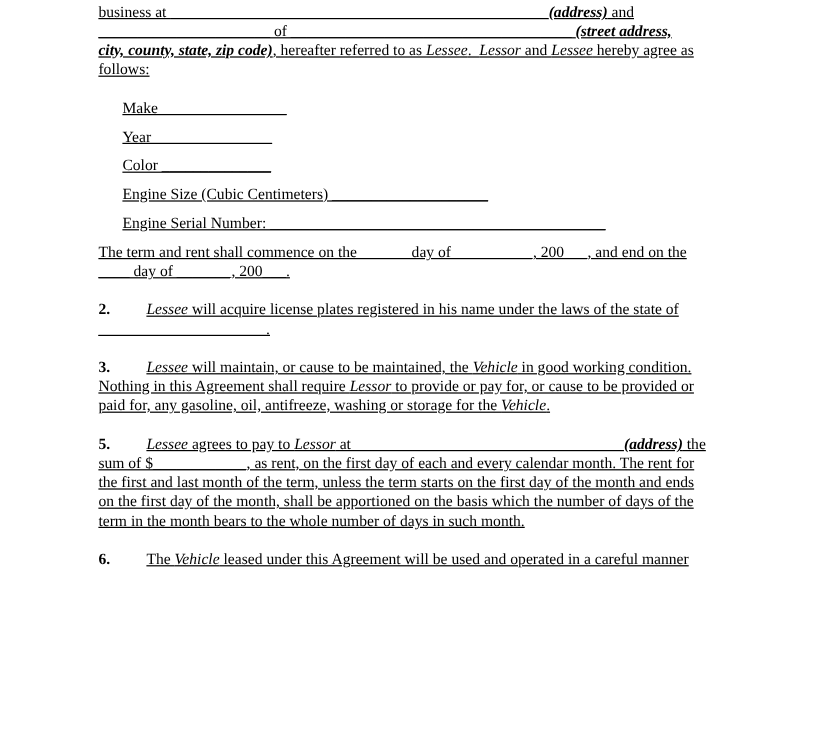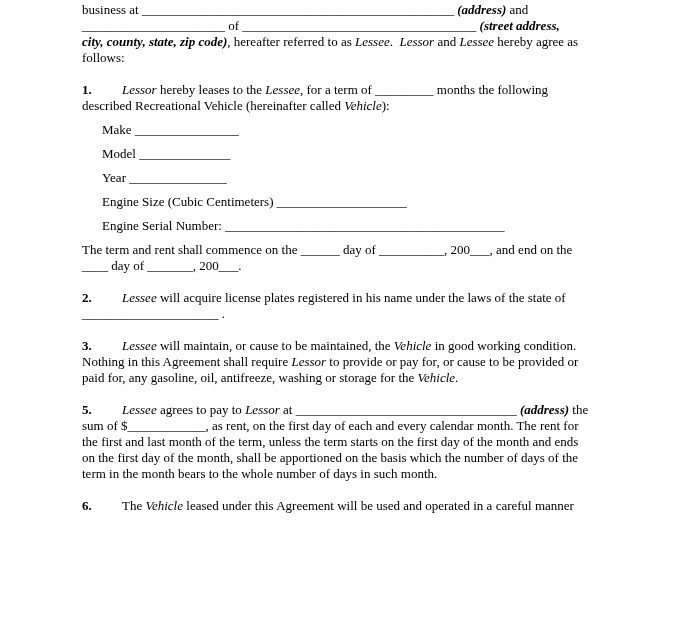--- a/index.html
+++ b/index.html
@@ -9,44 +9,42 @@
     height: 620px;
     box-sizing: border-box;
     padding: 2px 10px 0 82px;
     background: #ffffff;
     color: #000000;
     font-family: "Liberation Serif", "DejaVu Serif", serif;
     font-size: 13px;
     line-height: 16px;
     overflow: hidden;
   }
-  .page p { margin: 0 0 16px 0; white-space: pre-wrap; }
+  .page p { margin: 0 0 16px 0; white-space: pre-wrap; text-decoration: underline; }
   .page p.tight { margin-bottom: 8px; }
   .page p.field { margin-bottom: 8px; margin-left: 20px; }
   .page p.field-last { margin-bottom: 24px; }
   .num { font-weight: bold; display: inline-block; width: 40px; }
   .i  { font-style: italic; margin-top: 48px; }
   .bi { font-style: italic; font-weight: bold; }
 </style>
 </head>
 <body>
 
 <div class="page">
 
   <p><span>business at </span><span>________________________________________________ </span><span class="bi">(address)</span><span> and
 </span><span>______________________ of ____________________________________ </span><span class="bi">(street address,
 city, county, state, zip code)</span><span>, hereafter referred to as </span><span class="i">Lessee</span><span>.  </span><span class="i">Lessor</span><span> and </span><span class="i">Lessee</span><span> hereby agree as
 follows:</span></p>
 
-  <p class="tight"><span class="num">1.</span><span class="i">Lessor</span><span> hereby leases to the </span><span class="i">Lessee</span><span>, for a term of _________ months the following
-described Recreational Vehicle (hereinafter called </span><span class="i">Vehicle</span><span>):</span></p>
 
   <p class="field">Make ________________</p>
-  <p class="field">Model ______________</p>
   <p class="field">Year _______________</p>
+  <p class="field">Color ______________</p>
   <p class="field">Engine Size (Cubic Centimeters) ____________________</p>
   <p class="field">Engine Serial Number: ___________________________________________</p>
 
   <p>The term and rent shall commence on the ______ day of __________, 200___, and end on the
 ____ day of _______, 200___.</p>
 
   <p><span class="num">2.</span><span class="i">Lessee</span><span> will acquire license plates registered in his name under the laws of the state of
 _____________________ .</span></p>
 
   <p><span class="num">3.</span><span class="i">Lessee</span><span> will maintain, or cause to be maintained, the </span><span class="i">Vehicle</span><span> in good working condition.

